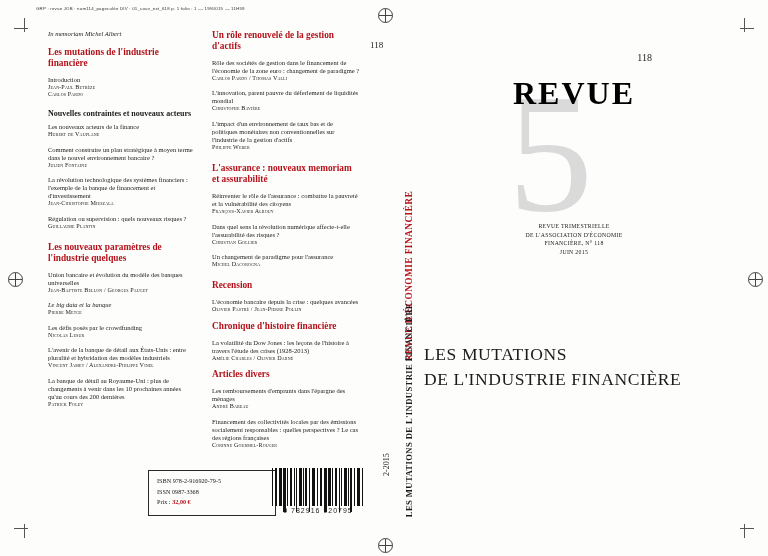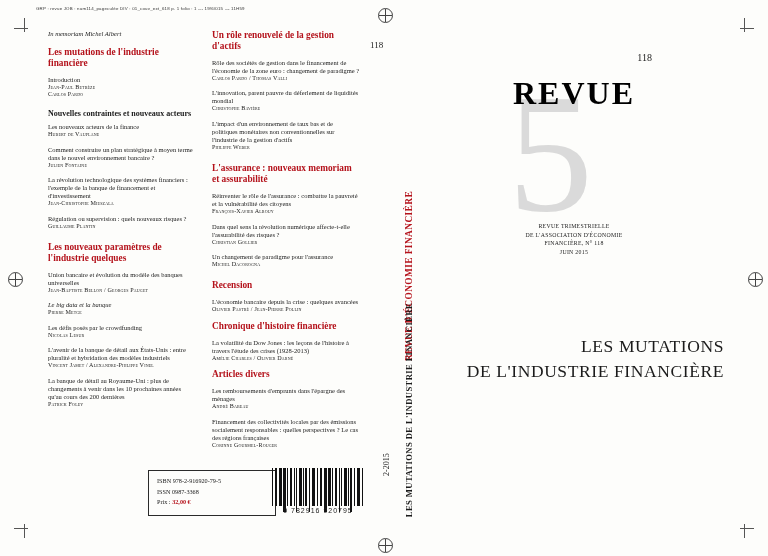--- a/index.html
+++ b/index.html
@@ -106,21 +106,21 @@
     color:#000000;font-weight:bold;letter-spacing:2px;
   }
   .t1{font-size:32px;line-height:34px;}
   .t2{font-size:27px;line-height:32px;}
   .t3{font-size:27px;line-height:32px;}
   .pub{
     position:absolute;left:0;top:198px;width:300px;text-align:center;z-index:2;
     font-size:5.8px;line-height:8.6px;letter-spacing:.3px;
   }
   .dossier{
-    position:absolute;left:0;top:310px;width:300px;text-align:right;z-index:2;
+    position:absolute;left:0;top:318px;width:300px;text-align:left;z-index:2;
   }
   .dossier div{font-size:17.5px;line-height:25px;letter-spacing:.6px;}
 </style>
 </head>
 <body>
 
 <div class="page">
 
   <div class="slugline">GRP : revue JOB : num114_pageculée DIV : 01_couv_ext_618 p. 1 folio : 1 --- 19/6/015 --- 11H59</div>
 

